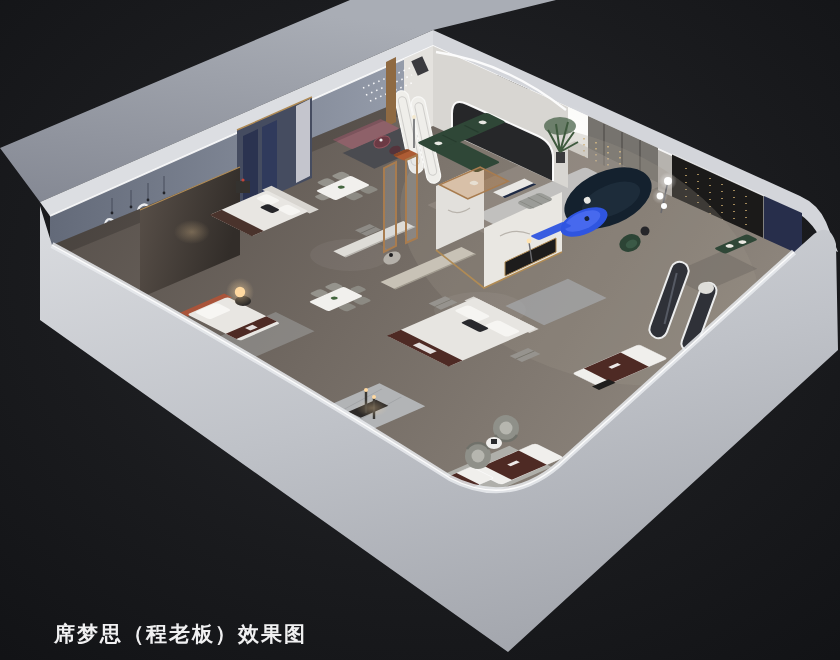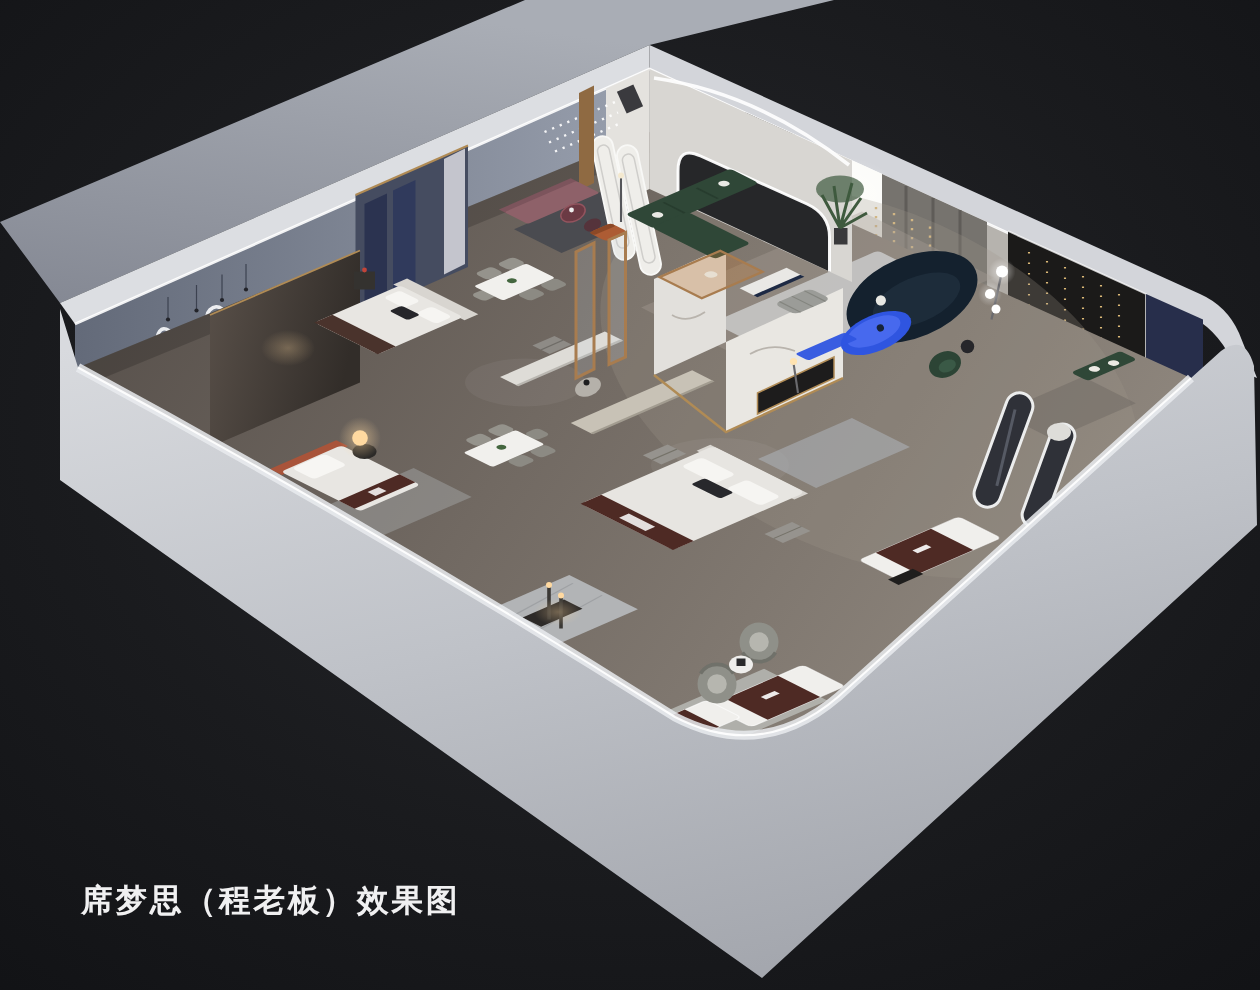--- a/index.html
+++ b/index.html
@@ -1,19 +1,19 @@
 <!DOCTYPE html>
 <html><head>
 <meta charset="utf-8">
 <style>
   html,body{margin:0;padding:0;background:#0e0f11;}
   .stage{position:relative;width:840px;height:660px;overflow:hidden;
          font-family:"Liberation Sans","DejaVu Sans",sans-serif;}
   .stage svg{display:block;}
-  .caption{position:absolute;left:54px;top:586px;font-size:21px;font-weight:600;
+  .caption{position:absolute;left:54px;top:620px;font-size:21px;font-weight:600;
            letter-spacing:2px;color:#f0f0f1;white-space:nowrap;}
 </style>
 </head>
 <body>
 
 <div class="stage">
 <svg width="840" height="660" viewBox="0 0 840 660">
   <defs>
     <radialGradient id="gBg" cx="0.5" cy="0.42" r="0.8">
       <stop offset="0" stop-color="#27282c"></stop>

